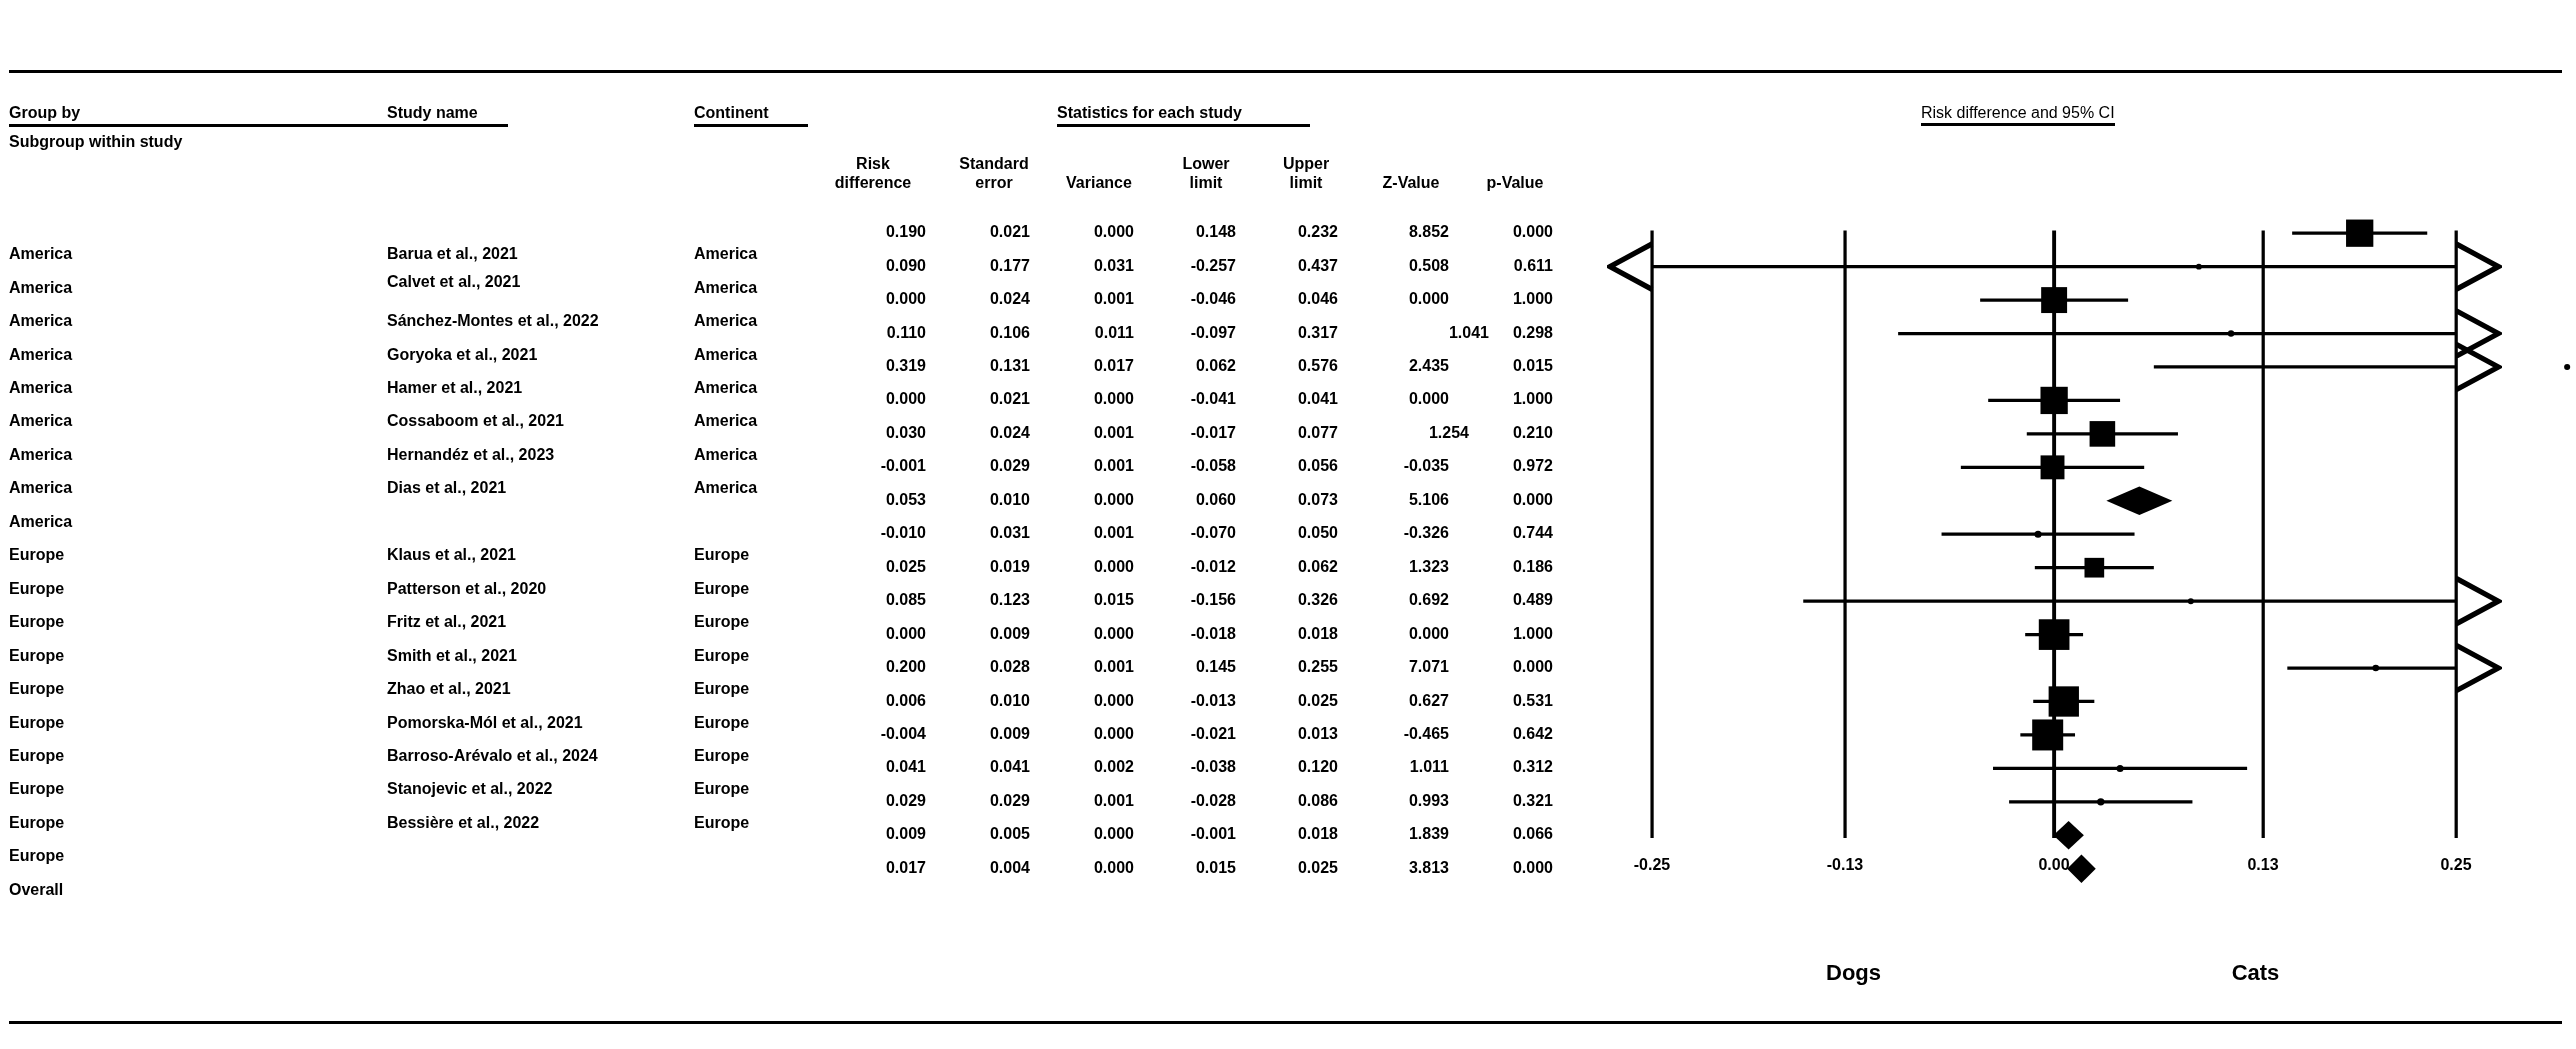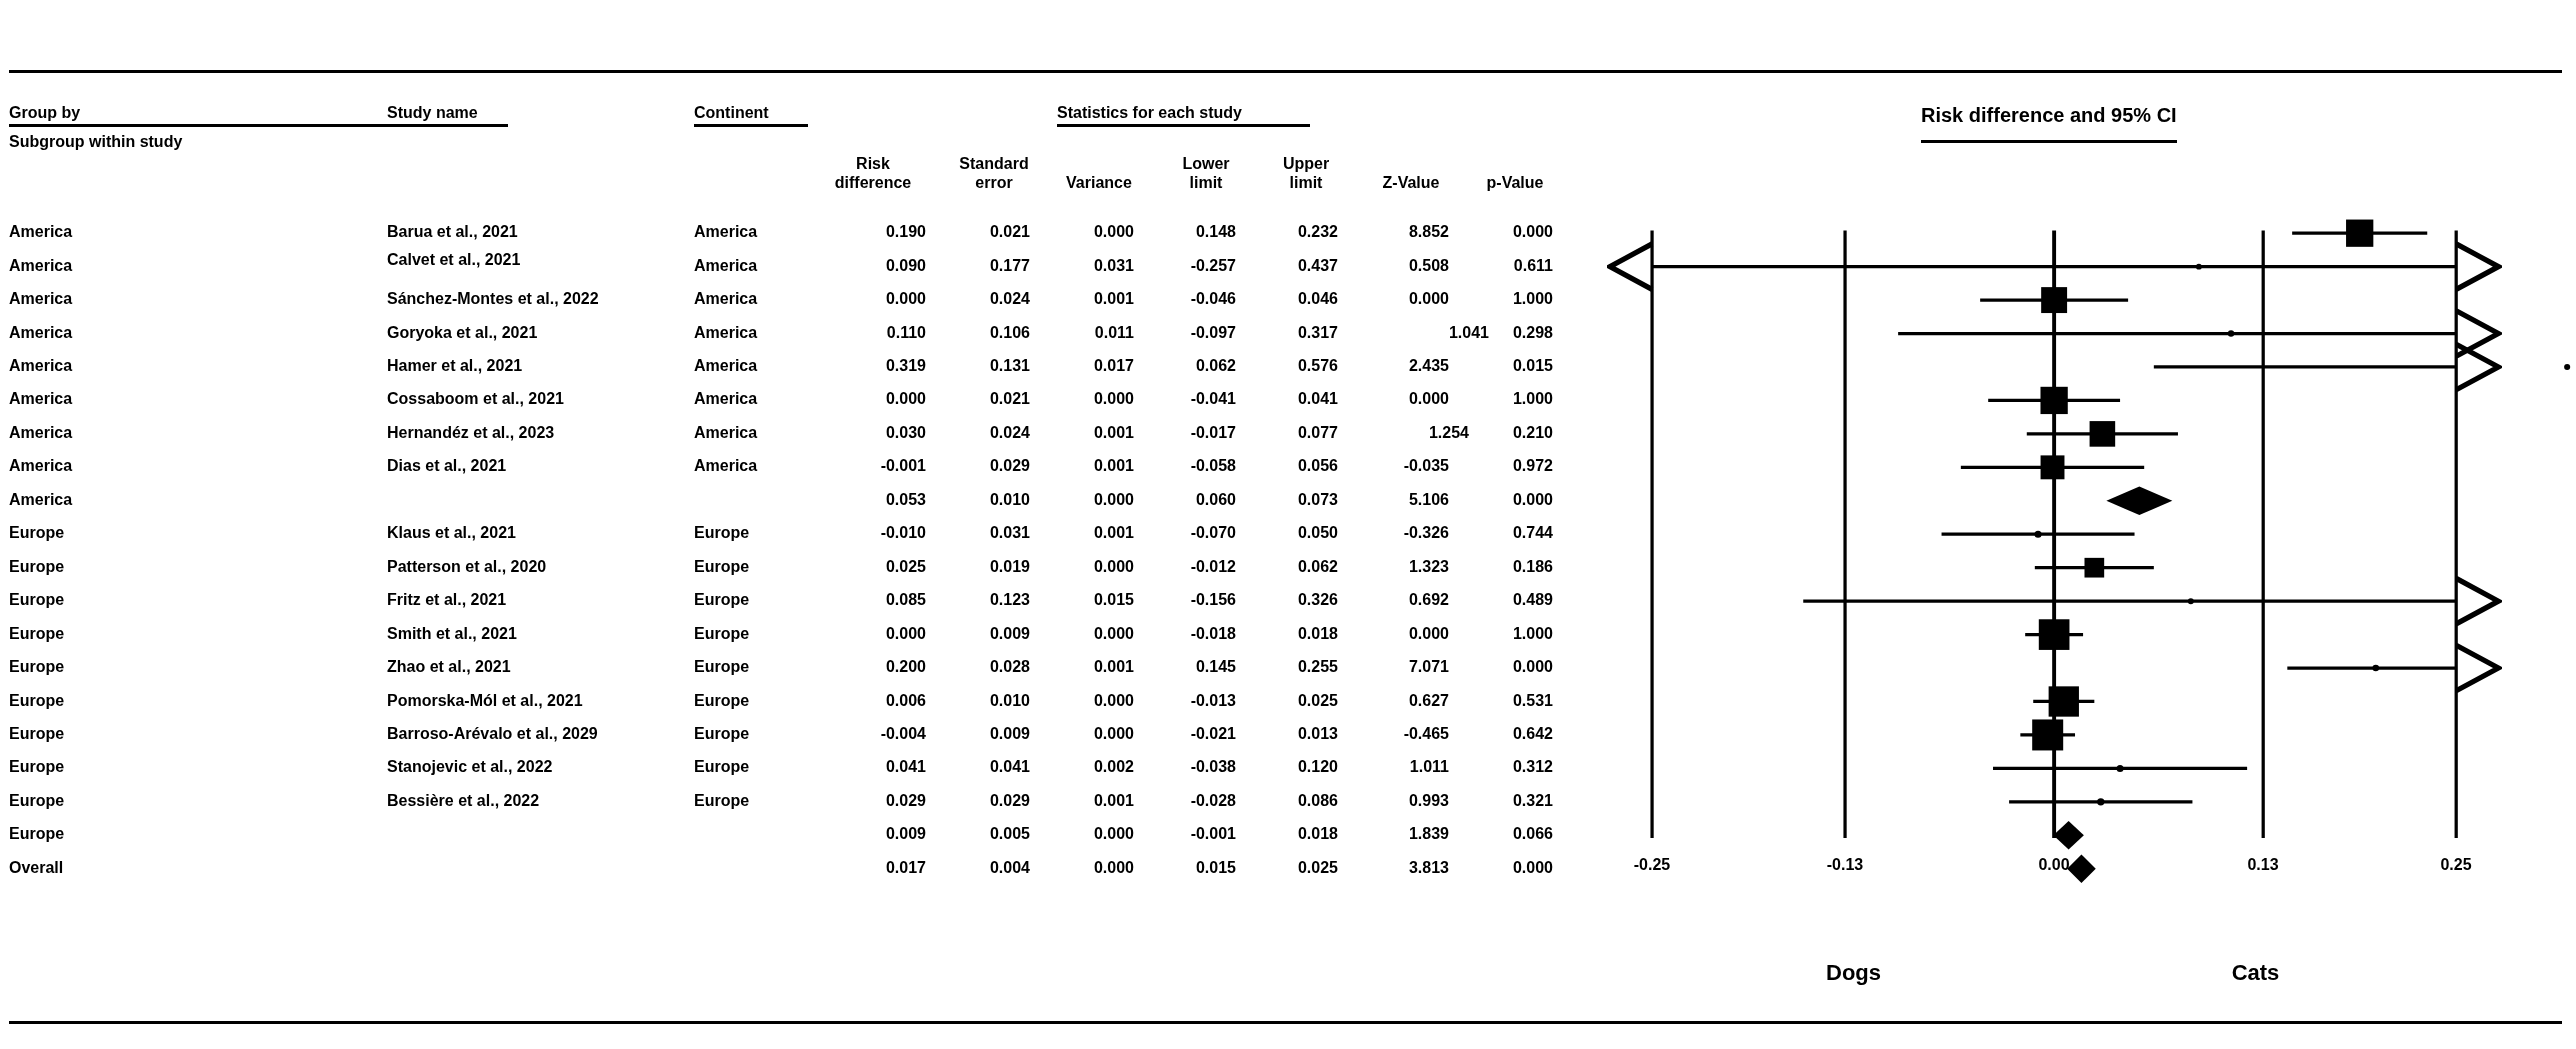--- a/index.html
+++ b/index.html
@@ -70,21 +70,21 @@
   }
 
   
   .cell {
     position: absolute;
     font-size: 16px;
     font-weight: bold;
     white-space: nowrap;
     line-height: 1;
   }
-  .cell.left  { text-align: left; }
+  .cell.left  { text-align: left; margin-top: 22px; }
   .cell.right { text-align: right; }
 
   
   #plot {
     position: absolute;
     left: 0;
     top: 0;
     width: 2576px;
     height: 1049px;
     pointer-events: none;
@@ -98,25 +98,25 @@
   }
   .grouplabel {
     position: absolute;
     font-size: 22px;
     font-weight: bold;
     text-align: center;
     white-space: nowrap;
   }
   .plot-title {
     position: absolute;
-    font-size: 20px;
-    font-weight: bold;
+    font-size: 16px;
+    font-weight: normal;
     white-space: nowrap;
     border-bottom: 3.2px solid #000;
-    padding-bottom: 13px;
+    padding-bottom: 1px;
   }
 </style>
 </head>
 <body>
 
 <div id="page">
 
   <div class="rule-top"></div>
 
   <div class="hdr hdr-ul" style="left:9px; top:104px; width:380px;">Group by</div>
@@ -320,21 +320,21 @@
       <div class="cell left" style="top: 693px; left: 694px;">Europe</div>
       <div class="cell right" style="top: 693px; left: 796px; width: 130px;">0.006</div>
       <div class="cell right" style="top: 693px; left: 900px; width: 130px;">0.010</div>
       <div class="cell right" style="top: 693px; left: 1004px; width: 130px;">0.000</div>
       <div class="cell right" style="top: 693px; left: 1106px; width: 130px;">-0.013</div>
       <div class="cell right" style="top: 693px; left: 1208px; width: 130px;">0.025</div>
       <div class="cell right" style="top: 693px; left: 1319px; width: 130px; text-align: right;">0.627</div>
       <div class="cell right" style="top: 693px; left: 1423px; width: 130px;">0.531</div>
       <div></div>
       <div class="cell left" style="top: 726px; left: 9px;">Europe</div>
-      <div class="cell left" style="top: 726px; left: 387px;">Barroso-Arévalo et al., 2029</div>
+      <div class="cell left" style="top: 726px; left: 387px;">Barroso-Arévalo et al., 2024</div>
       <div class="cell left" style="top: 726px; left: 694px;">Europe</div>
       <div class="cell right" style="top: 726px; left: 796px; width: 130px;">-0.004</div>
       <div class="cell right" style="top: 726px; left: 900px; width: 130px;">0.009</div>
       <div class="cell right" style="top: 726px; left: 1004px; width: 130px;">0.000</div>
       <div class="cell right" style="top: 726px; left: 1106px; width: 130px;">-0.021</div>
       <div class="cell right" style="top: 726px; left: 1208px; width: 130px;">0.013</div>
       <div class="cell right" style="top: 726px; left: 1319px; width: 130px;">-0.465</div>
       <div class="cell right" style="top: 726px; left: 1423px; width: 130px;">0.642</div>
       <div></div>
       <div class="cell left" style="top: 759px; left: 9px;">Europe</div>

